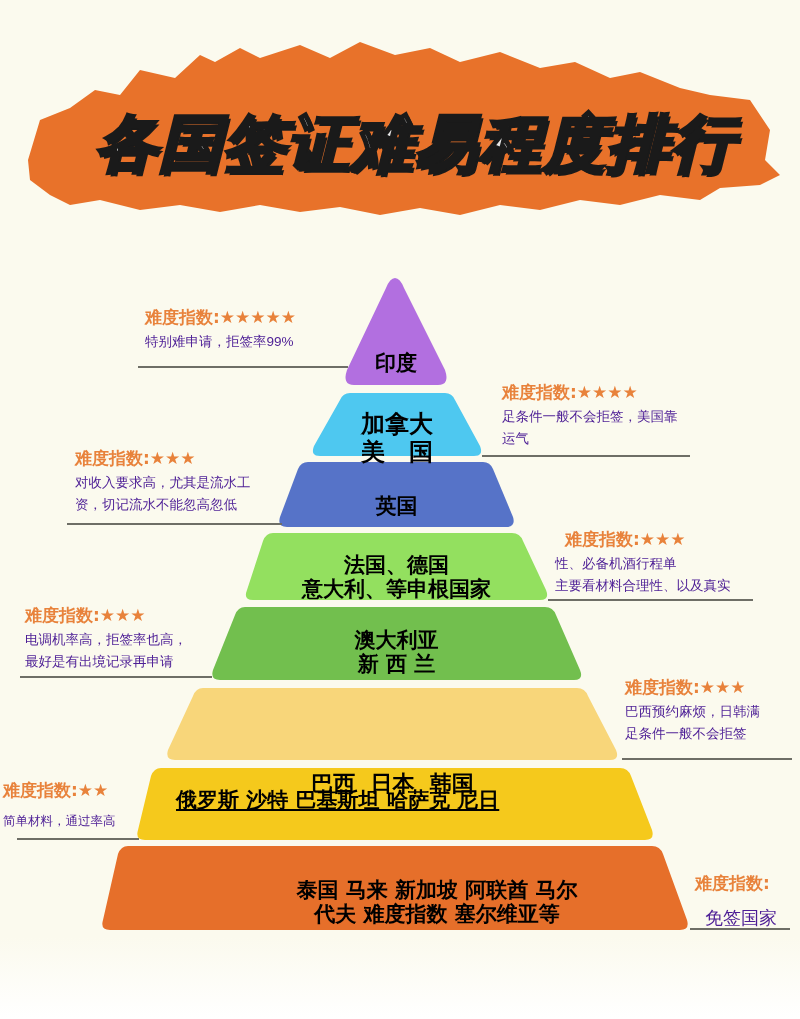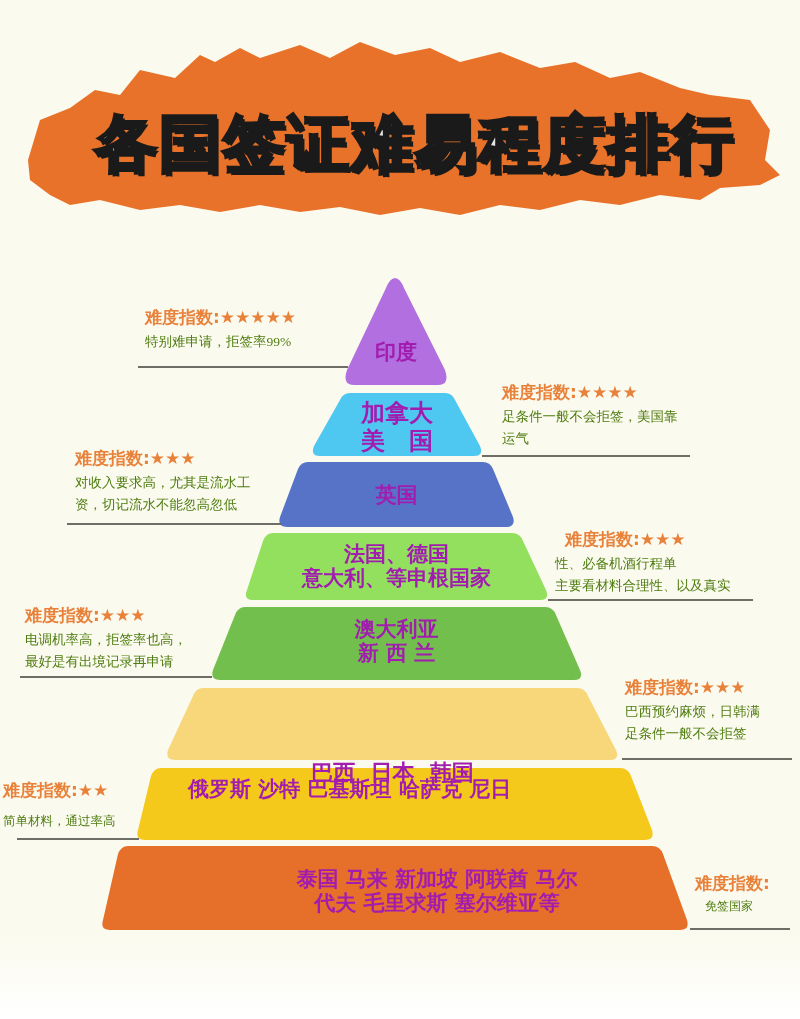--- a/index.html
+++ b/index.html
@@ -1,42 +1,42 @@
 <!DOCTYPE html>
 <html><head>
 <meta charset="utf-8">
 <style>
   html, body { margin:0; padding:0; }
   body {
     width:800px; height:1019px; position:relative; overflow:hidden;
     background: linear-gradient(#fbfaee 0%, #fbfaee 92%, #ffffff 100%);
     font-family: "DejaVu Sans", "Liberation Sans", sans-serif;
   }
-  .title-wrap { position:absolute; left:0; top:0; width:756px; height:250px; }
+  .title-wrap { position:absolute; left:0; top:0; width:756px; height:250px;font-style:italic; }
   .title-wrap svg { position:absolute; left:0; top:0; }
   .title-text {
     position:absolute; left:50px; top:102px; width:730px; text-align:center;
     font-size:62px; font-weight:900; letter-spacing:2px; color:#e6e6e6;
     -webkit-text-stroke: 3px #1a1a1a;
     text-shadow: 3px 3px 0 #1a1a1a;
     font-family: "DejaVu Sans", sans-serif;
   }
   .pyramid { position:absolute; left:0; top:0; width:800px; height:1019px; }
   .tier-label {
-    position:absolute; text-align:center; color:#a21caf; font-weight:bold;
-    line-height:1.15; font-family: "DejaVu Sans", sans-serif;
+    position:absolute; text-align:center; color:#000000; font-weight:bold;
+    line-height:1.15; font-family: "DejaVu Sans", sans-serif; margin-top: 11px;
   }
   .note { position:absolute; }
   .note .rating {
     color:#e8823b; font-weight:bold; font-size:17px; white-space:nowrap;
     font-family:"DejaVu Sans", sans-serif;
   }
   .note .desc {
-    color:#4d7c0f; font-size:13.5px; line-height:22px; margin-top:2px;
-    font-family:Liberation Serif, serif;
+    color:#4c1d95; font-size:13.5px; line-height:22px; margin-top:2px;
+    font-family:Liberation Sans, sans-serif;
   }
   .note-line { position:absolute; height:1.5px; background:#6e6e66; }
 </style>
 </head>
 <body>
 
 <div class="title-wrap">
   <svg width="800" height="250">
     <path d="M28 160 L40 120 L70 108 L95 90 L120 95 L140 70 L175 78 L200 55 L215 62 L240 48 L260 58 L300 45 L330 58 L360 42 L395 55 L430 48 L460 62 L500 52 L540 68 L575 62 L610 78 L640 72 L680 88 L710 95 L750 100 L770 130 L765 160 L780 175 L760 185 L720 188 L700 200 L660 195 L620 205 L580 200 L540 210 L500 205 L460 215 L420 208 L380 215 L340 207 L300 212 L260 205 L220 212 L180 205 L140 210 L100 200 L70 205 L50 195 L30 180 Z" fill="#e8722a"></path>
   </svg>
@@ -68,26 +68,26 @@
   <div>法国、德国</div>
   <div>意大利、等申根国家</div>
 </div>
 <div class="tier-label" style="left:210px;top:617px;width:373px;font-size:21px;">
   <div>澳大利亚</div>
   <div>新 西 兰</div>
 </div>
 <div class="tier-label" style="left:165px;top:709px;width:455px;font-size:22px;white-space:pre;">
   <div>巴西  日本  韩国</div>
 </div>
-<div class="tier-label" style="left:166px;top:777px;width:450px;font-size:21px;text-align:left;padding-left:22px;">
+<div class="tier-label" style="left:154px;top:777px;width:450px;font-size:21px;text-align:left;padding-left:22px;text-decoration:underline;">
   <div>俄罗斯 沙特 巴基斯坦 哈萨克 尼日</div>
 </div>
 <div class="tier-label" style="left:205px;top:867px;width:420px;font-size:21px;text-align:center;padding-left:22px;">
   <div>泰国 马来 新加坡 阿联酋 马尔</div>
-  <div>代夫 毛里求斯 塞尔维亚等</div>
+  <div>代夫 难度指数 塞尔维亚等</div>
 </div>
 
 <div class="note" style="left:145px;top:306px;">
   <div class="rating"><span>难度指数:</span><span>★★★★★</span></div>
   <div class="desc">
       <div>特别难申请，拒签率99%</div>
     </div>
 </div>
 <div class="note-line" style="left:138px;top:366px;width:210px;"></div>
 
@@ -139,17 +139,17 @@
 <div class="note" style="left:3px;top:779px;">
   <div class="rating"><span>难度指数:</span><span>★★</span></div>
   <div class="desc" style="font-size:12.5px;margin-top:8px;">
       <div>简单材料，通过率高</div>
     </div>
 </div>
 <div class="note-line" style="left:17px;top:838px;width:122px;"></div>
 
 <div class="note" style="left:695px;top:872px;">
   <div class="rating"><span>难度指数:</span><span></span></div>
-  <div class="desc" style="font-size:12px;margin-top:0;padding-left:10px;">
+  <div class="desc" style="font-size:18px;margin-top:12px;padding-left:10px;">
       <div>免签国家</div>
     </div>
 </div>
 <div class="note-line" style="left:690px;top:928px;width:100px;"></div>
 
 </body></html>

